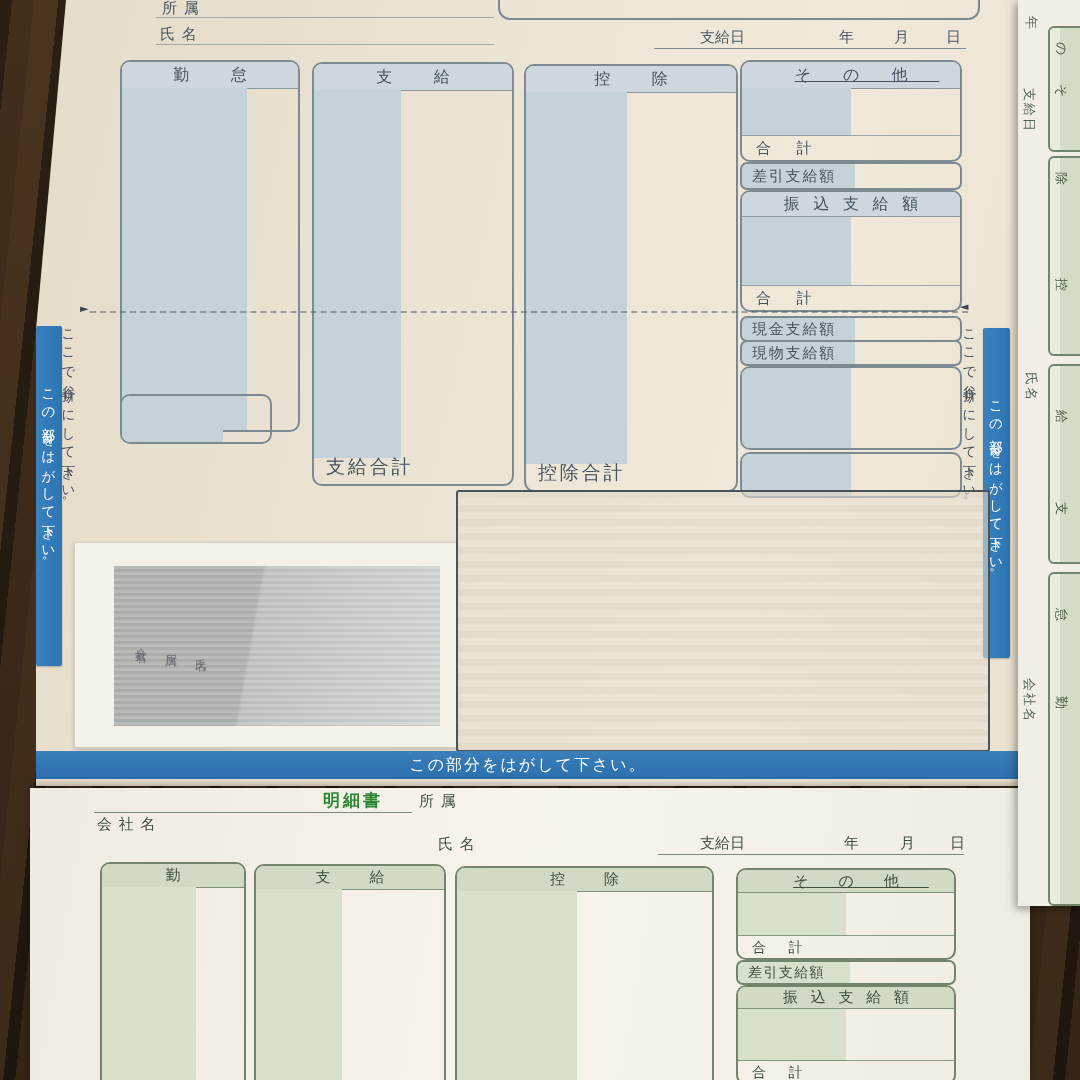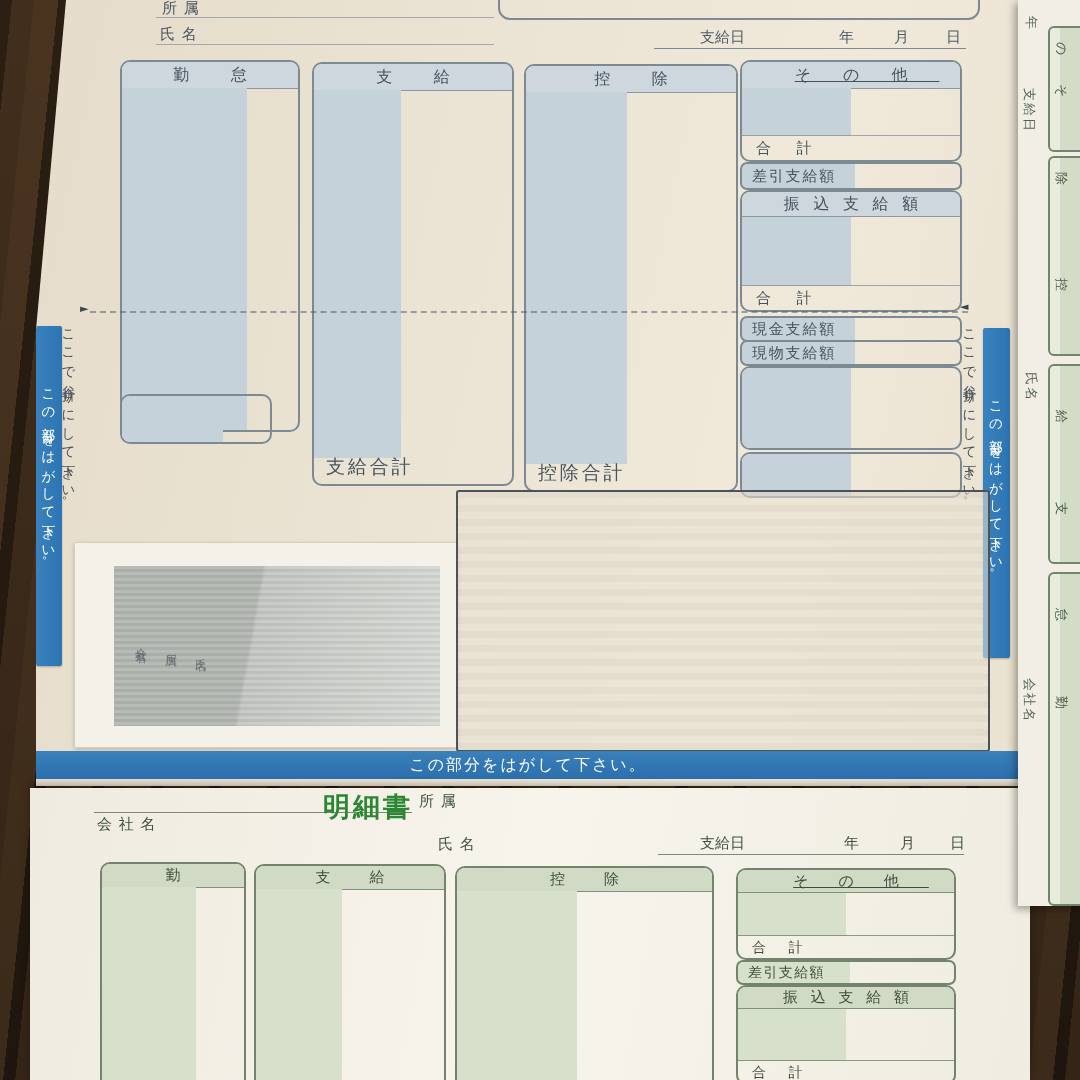--- a/index.html
+++ b/index.html
@@ -54,21 +54,21 @@
   .gx{border:2px solid #72856c;border-radius:10px;overflow:hidden;}
   .ghd{display:block;height:23px;line-height:23px;text-align:center;font-size:15px;color:#3e4e3c;
        background:#d0dac4;border-bottom:1px solid #7f9178;}
   .gbody{position:absolute;left:0;right:0;top:23px;bottom:0;}
   .gshade{position:absolute;background:#d7e0cb;}
   .gfoot{position:absolute;left:0;right:0;bottom:0;height:22px;line-height:22px;border-top:1px solid rgba(114,133,108,.8);}
   .gtot{padding-left:14px;letter-spacing:1.6em;font-size:14px;color:#3f4f3d;}
   .growbx{border:2px solid #72856c;border-radius:7px;display:flex;align-items:center;
           font-size:14px;color:#3f4f3d;letter-spacing:.1em;}
   .guline{border-bottom:1.5px solid rgba(95,111,92,.8);height:0;}
-  #s2title{color:#2b8733;font-size:27px;font-weight:bold;letter-spacing:3px;}
+  #s2title{color:#2b8733;font-size:17px;font-weight:bold;letter-spacing:3px;}
   
   #side{left:1018px;top:0;width:62px;height:906px;overflow:hidden;background:#f1eee6;
         box-shadow:-3px 3px 8px rgba(0,0,0,.35);}
   .sbx{position:absolute;left:30px;width:40px;border:2px solid #72856c;border-radius:6px;
        background:linear-gradient(90deg,#e8ecdd 0 26%,#d2dcc6 26%);}
   .rot{position:absolute;transform:rotate(90deg);transform-origin:0 0;white-space:nowrap;
        font-size:13px;color:#55645a;letter-spacing:2px;}
   .rotc{position:absolute;transform:rotate(90deg);transform-origin:0 0;font-size:13px;color:#4a5a48;}
   .pd{font-size:15px;color:#4c5a66;position:absolute;top:2px;}
   .gpd{font-size:15px;color:#41503f;position:absolute;top:2px;}

